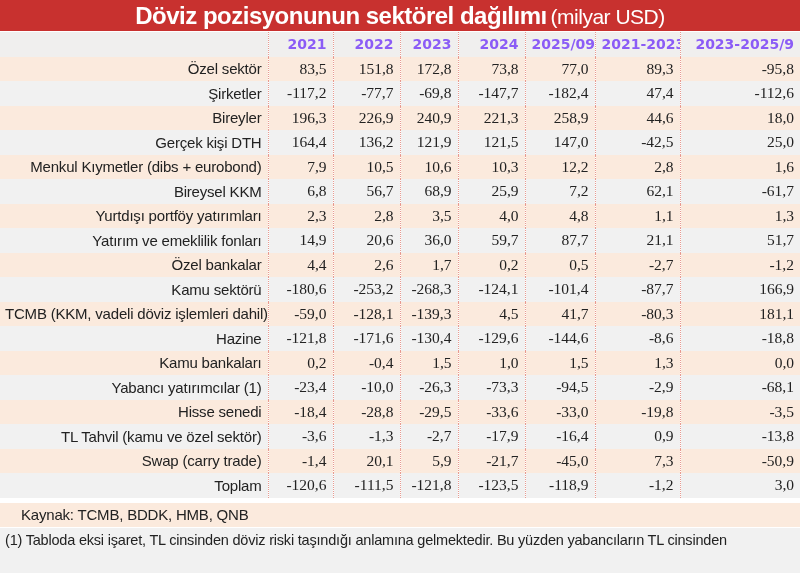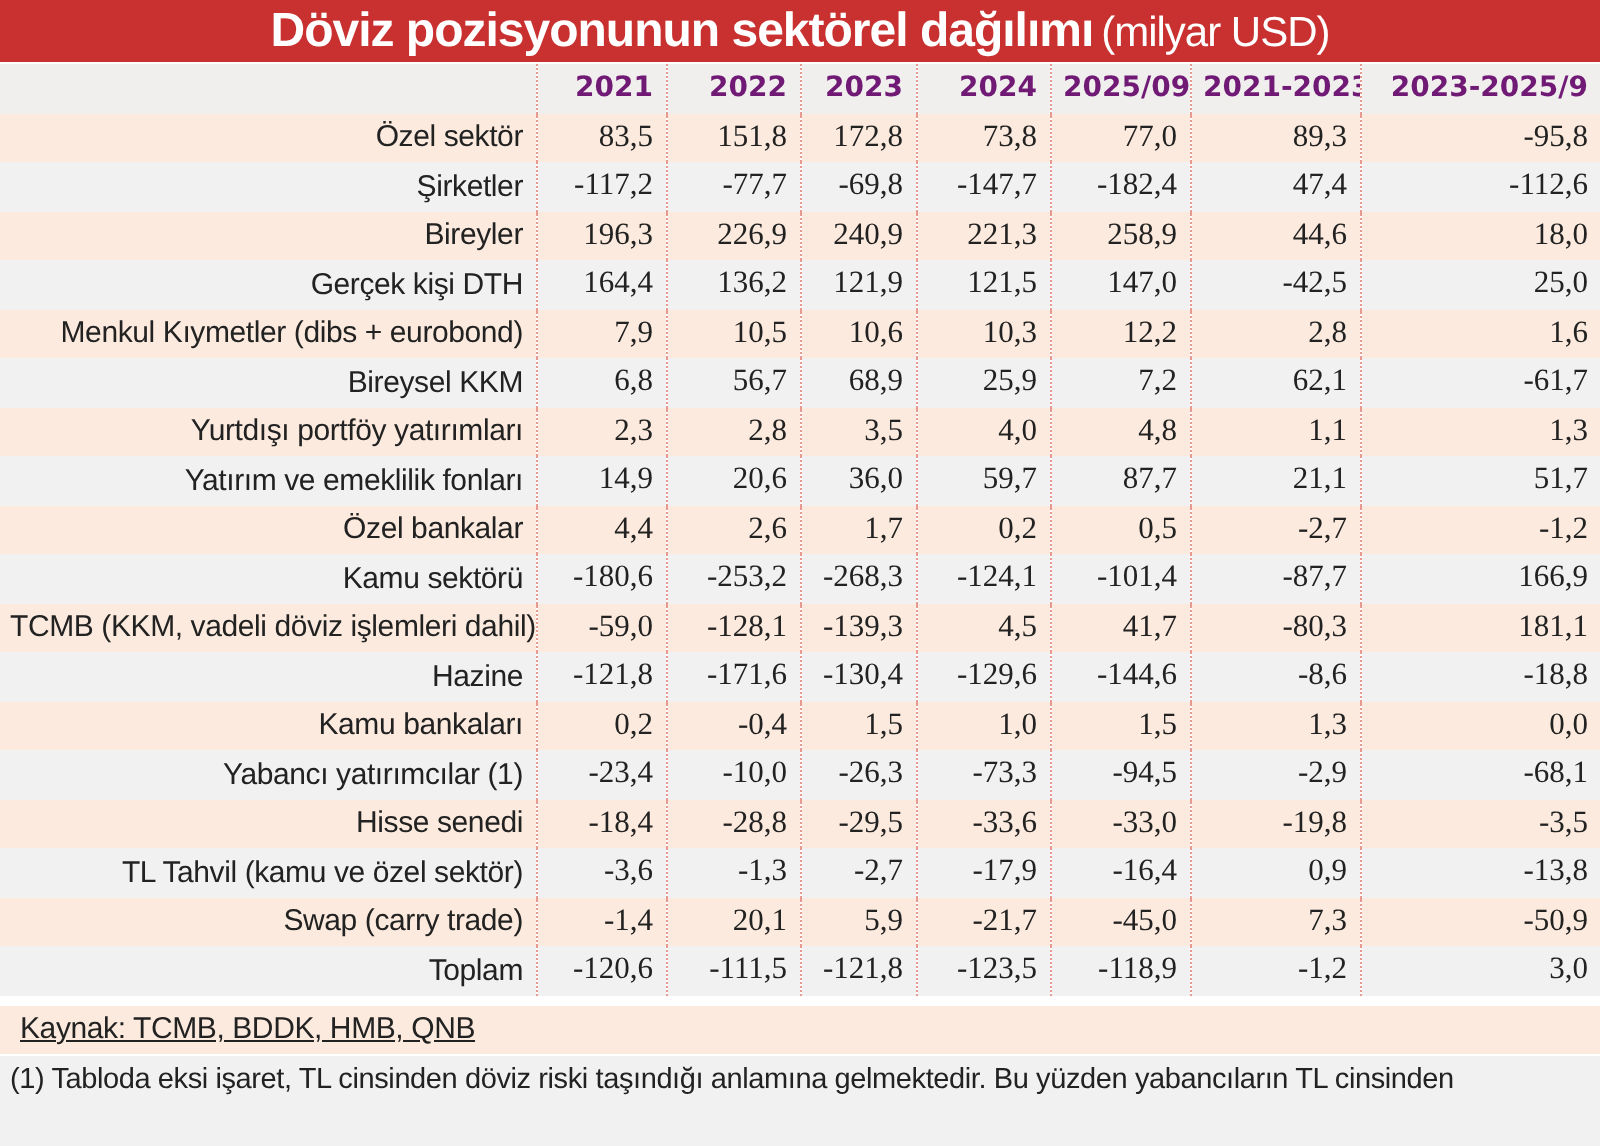--- a/index.html
+++ b/index.html
@@ -14,33 +14,32 @@
   }
   .title-bar .t-main { font-weight: bold; font-size: 24px; }
   .title-bar .t-unit { font-weight: normal; font-size: 21px; }
   table {
     position: absolute; left: 0; top: 32px; width: 800px;
     border-collapse: collapse; table-layout: fixed;
   }
   th, td { height: 24.5px; padding: 0 6px; white-space: nowrap; overflow: hidden; }
   th {
     font-family: "DejaVu Sans", sans-serif; font-weight: bold; font-size: 14px;
-    text-align: right; color: #701a75; background: #f0efee;
+    text-align: right; color: #8b5cf6; background: #f0efee;
   }
   td { font-family: "Liberation Serif", serif; font-size: 15.5px; text-align: right; color: #222; }
   td.label { font-family: "Liberation Sans", sans-serif; font-size: 15px; text-align: right; padding-left: 5px; letter-spacing: -0.2px; }
   tr.odd td { background: #fbeadd; }
   tr.even td { background: #f1f1f1; }
   th + th, td + td { border-left: 1px dotted #e79a91; }
   th:first-child + th, td.label + td { border-left: 1px dotted #e79a91; }
   .source {
     position: absolute; left: 0; top: 503px; width: 800px; height: 24px;
-    background: #fbeadd; font-size: 15px; line-height: 24px; padding-left: 10px;
+    background: #fbeadd; font-size: 15px; line-height: 24px; padding-left: 21px;
     letter-spacing: -0.2px;
-    text-decoration: underline;
   }
   .note {
     position: absolute; left: 0; top: 528px; width: 800px; height: 45px;
     background: #f1f1f1; font-size: 14.5px; line-height: 18px; padding: 3px 5px 0 5px;
     letter-spacing: -0.2px;
   }
 </style>
 </head>
 <body>
 

